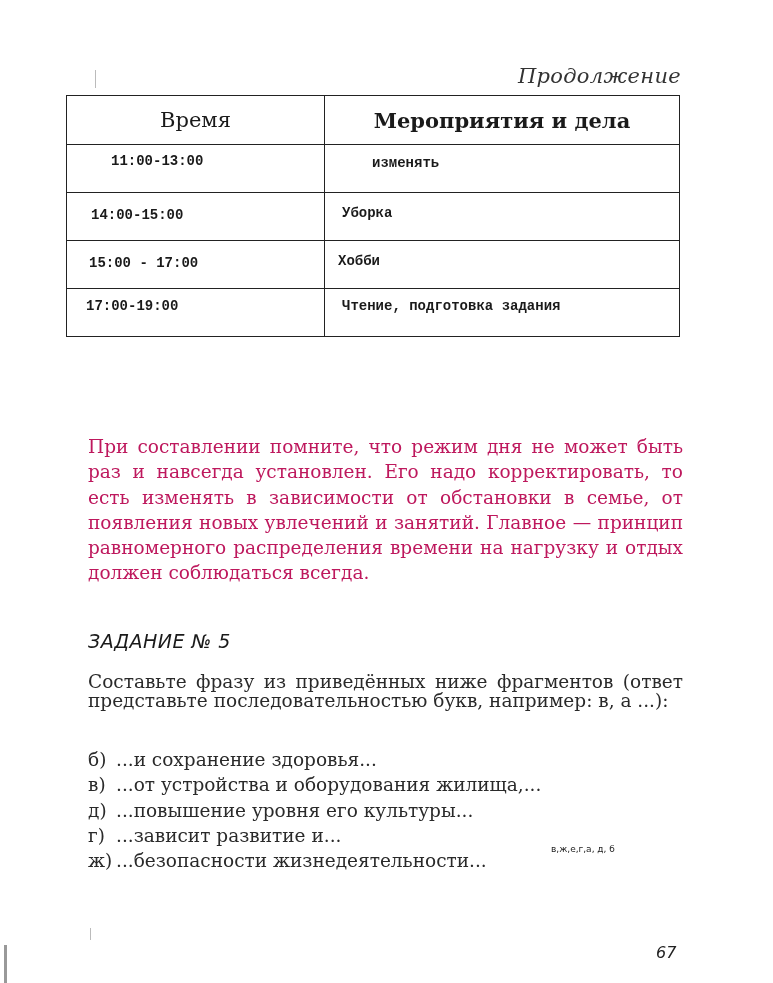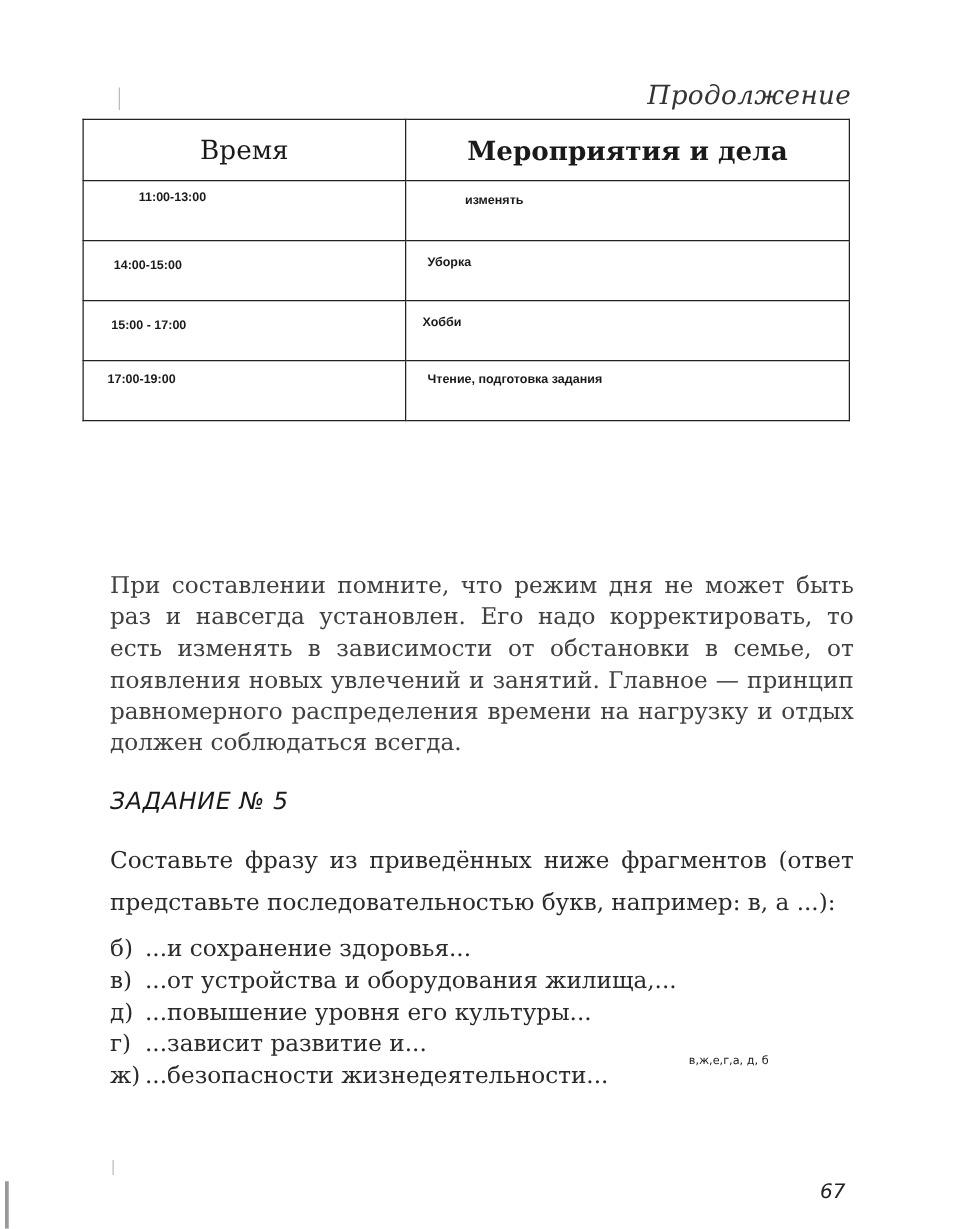--- a/index.html
+++ b/index.html
@@ -44,35 +44,35 @@
       text-align: center;
       font-family: "DejaVu Serif", "Liberation Serif", serif;
       font-size: 21px;
       color: #1a1a1a;
       margin-left: 44px;
     }
     .schedule th.col-time { font-weight: normal; width: 257px; }
     .schedule th.col-act { font-weight: bold; }
     .schedule td {
       height: 47px;
-      font-family: Liberation Sans, sans-serif;
+      font-family: Liberation Mono, monospace;
       font-weight: bold;
-      font-size: 10px;
+      font-size: 14px;
       color: #1a1a1a;
     }
     .schedule td span { display: block; padding-top: 8px; }
     .paragraph {
       position: absolute;
       left: 88px;
-      top: 456px;
+      top: 434px;
       width: 595px;
       font-family: "DejaVu Serif", "Liberation Serif", serif;
       font-size: 18.5px;
       line-height: 25.3px;
-      color: #404040;
+      color: #be185d;
       text-align: justify;
       text-align-last: left;
       text-indent: 0;
     }
     .task-title {
       position: absolute;
       left: 88px;
       top: 630px;
       font-family: "DejaVu Sans", "Liberation Sans", sans-serif;
       font-style: italic;
@@ -80,21 +80,21 @@
       color: #1a1a1a;
       letter-spacing: 0.5px;
     }
     .task-body {
       position: absolute;
       left: 88px;
       top: 672px;
       width: 595px;
       font-family: "DejaVu Serif", "Liberation Serif", serif;
       font-size: 18.5px;
-      line-height: 34px;
+      line-height: 19px;
       color: #2a2a2a;
       text-align: justify;
     }
     .options {
       position: absolute;
       left: 88px;
       top: 747px;
       margin: 0;
       padding: 0;
       list-style: none;

